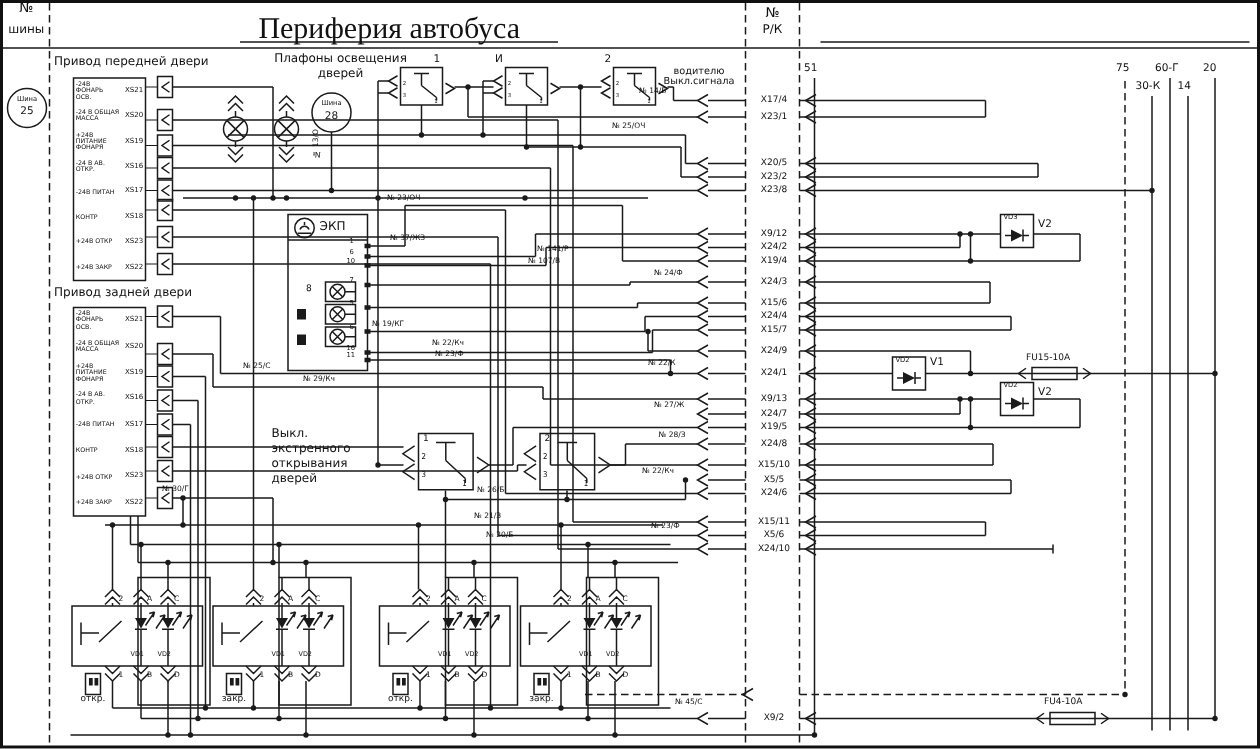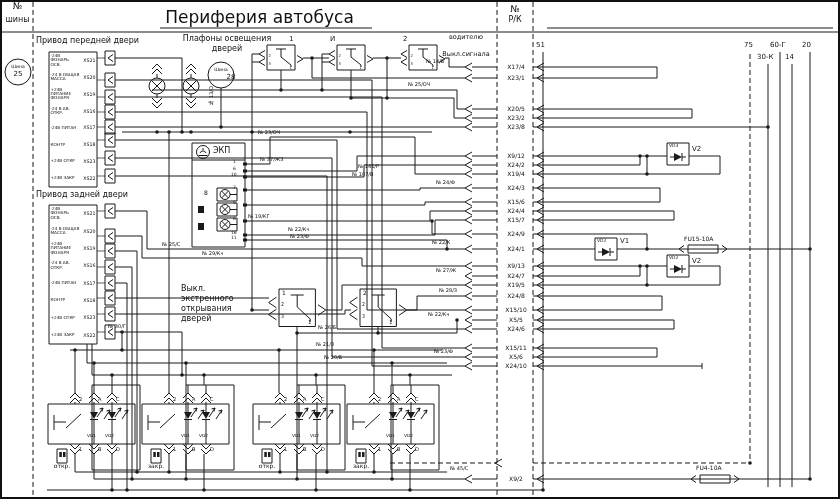--- a/index.html
+++ b/index.html
@@ -10,21 +10,21 @@
   .st{stroke:#1a1a1a;stroke-width:1;fill:none;}
   .thin{stroke:#1a1a1a;stroke-width:.7;fill:none;}
   .fl{fill:#1a1a1a;stroke:none;}
   .dash{stroke-dasharray:5,3;}
   svg text{font-family:"DejaVu Sans",sans-serif;fill:#111;}
   .t5{font-size:5px;} .t4{font-size:4.3px;} .t35{font-size:3.6px;}
   .lab{position:absolute;color:#111;line-height:1.05;white-space:nowrap;}
   .c{text-align:center;}
   .f4{font-size:4.5px;} .f5{font-size:5px;} .f6{font-size:6px;}
   .f65{font-size:6.5px;} .f7{font-size:7px;} .f8{font-size:8px;} .f9{font-size:9px;}
-  .f15{font-size:17px;}
+  .f15{font-size:20px;font-family:Liberation Serif, serif;}
   .vert{writing-mode:vertical-rl;transform:rotate(180deg);}
   .dbox{position:absolute;width:48px;display:flex;flex-direction:column;}
   .drow{display:flex;justify-content:space-between;align-items:center;flex:1;padding:0 1.5px;}
   .dlbl{font-size:4.2px;width:29px;line-height:1.05;white-space:normal;}
   .dpin{font-size:4.7px;}
   .crow{position:absolute;left:497px;width:34px;text-align:center;font-size:6px;}
 </style>
 </head>
 <body>
 
@@ -409,21 +409,21 @@
 
 <div class="lab f9 c" style="left:0;top:3;width:31px">№</div>
 <div class="lab f8 c" style="left:0;top:14px;width:31px">шины</div>
 <div class="lab f15 c" style="left:115px;top:7px;width:285px">Периферия автобуса</div>
 <div class="lab f9 c" style="left:495px;top:3px;width:36px">№</div>
 <div class="lab f8 c" style="left:495px;top:14px;width:36px">Р/К</div>
 
 <div class="lab f4 c" style="left:4px;top:63px;width:24px">Шина</div>
 <div class="lab f7 c" style="left:4px;top:69px;width:24px">25</div>
 <div class="lab f4 c" style="left:207px;top:66px;width:24px">Шина</div>
-<div class="lab f7 c" style="left:207px;top:72px;width:44px">28</div>
+<div class="lab f7 c" style="left:207px;top:72px;width:24px">28</div>
 
 <div class="lab f8" style="left:34px;top:35px">Привод передней двери</div>
 <div class="dbox" style="left:47px;top:50px;height:135px">
   <div class="drow">
         <span class="dlbl">-24В ФОНАРЬ ОСВ.</span>
         <span class="dpin">XS21</span>
       </div>
   <div class="drow">
         <span class="dlbl">-24 В ОБЩАЯ МАССА</span>
         <span class="dpin">XS20</span>
@@ -486,21 +486,21 @@
       </div>
   <div class="drow">
         <span class="dlbl">+24В ЗАКР</span>
         <span class="dpin">XS22</span>
       </div>
 </div>
 
 <div class="lab f8 c" style="left:150px;top:33px;width:150px">Плафоны освещения</div>
 <div class="lab f8 c" style="left:150px;top:43px;width:150px">дверей</div>
 <div class="lab f65 c" style="left:434px;top:49px;width:60px">Выкл.сигнала</div>
-<div class="lab f65 c" style="left:434px;top:32px;width:60px">водителю</div>
+<div class="lab f65 c" style="left:434px;top:42px;width:60px">водителю</div>
 <div class="lab f7" style="left:287px;top:34px">1</div>
 <div class="lab f7" style="left:328px;top:34px">И</div>
 <div class="lab f7" style="left:401px;top:34px">2</div>
 
 <div class="lab f8" style="left:211px;top:145px">ЭКП</div>
 <div class="lab f6" style="left:202px;top:188px">8</div>
 <div class="lab f4" style="left:231px;top:158px">1</div>
 <div class="lab f4" style="left:231px;top:165px">6</div>
 <div class="lab f4" style="left:229px;top:171px">10</div>
 <div class="lab f4" style="left:231px;top:184px">7</div>

